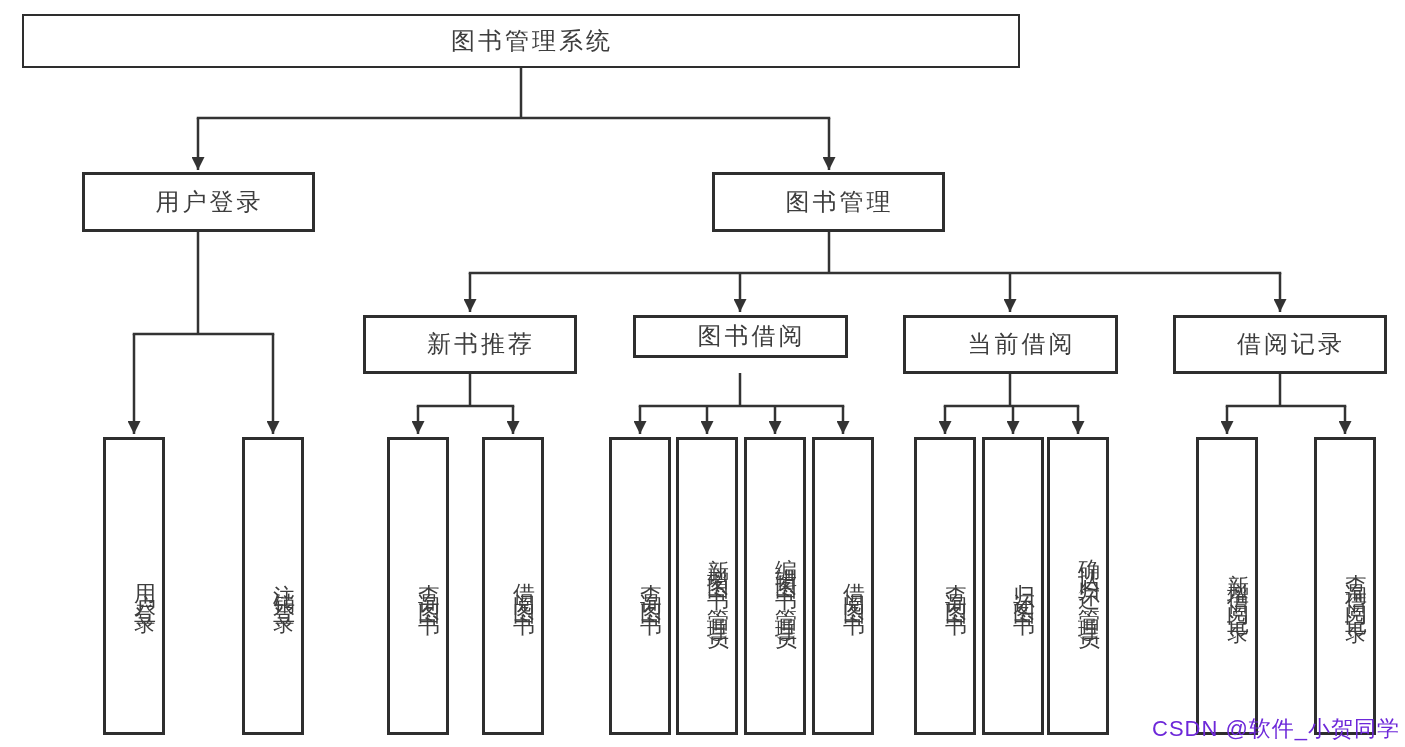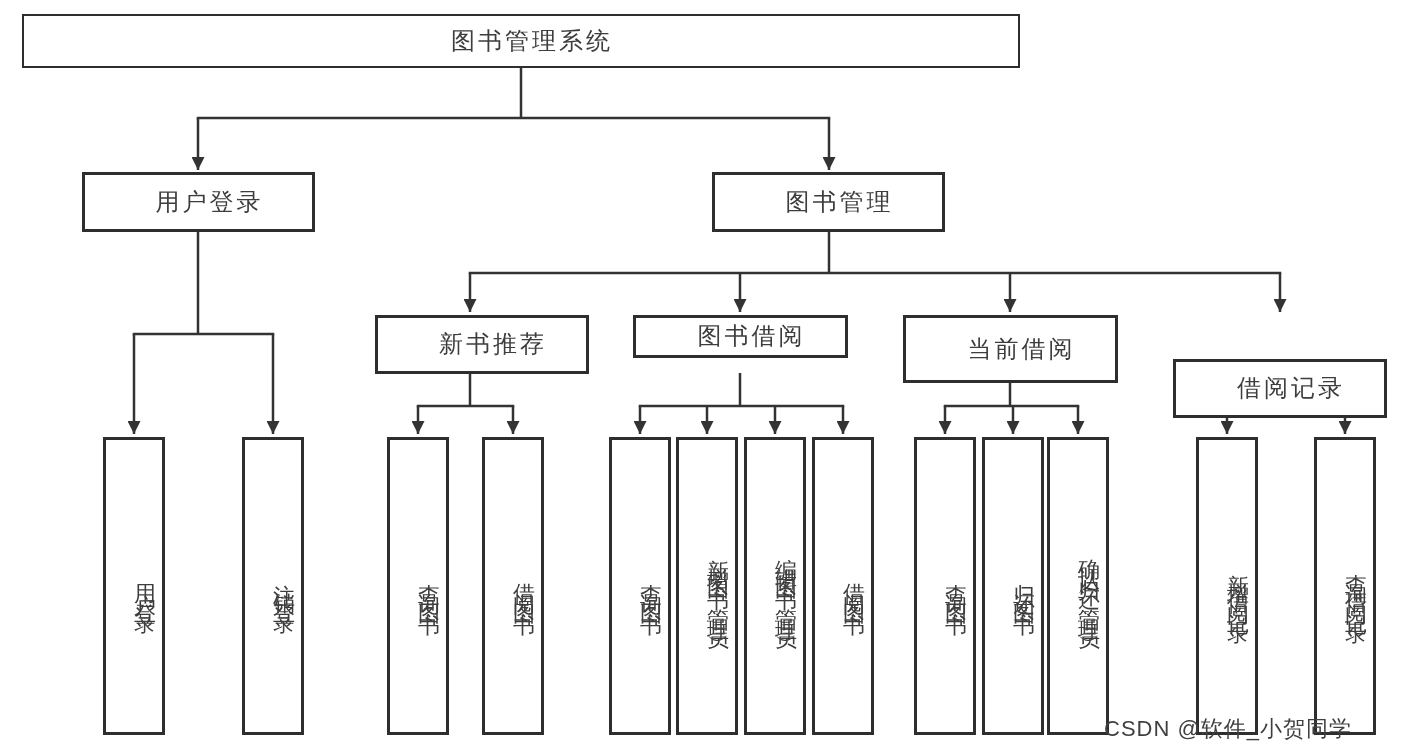--- a/index.html
+++ b/index.html
@@ -14,22 +14,22 @@
     display:flex; align-items:center; justify-content:center;
     line-height:1.1; text-align:center;padding-left:22px;
   }
   .root-node   { border-width:2px; font-size:24px; letter-spacing:3px; }
   .h-node      { font-size:24px; letter-spacing:3px; }
   .v-node {
     writing-mode:vertical-rl; text-orientation:mixed;
     font-size:22px; letter-spacing:10px;
   }
   .watermark {
-    position:absolute; left:1104px; top:714px;
-    font-size:22px; color:#404040; letter-spacing:1px; white-space:nowrap;
+    position:absolute; left:1152px; top:714px;
+    font-size:22px; color:#6d28d9; letter-spacing:1px; white-space:nowrap;
   }
 </style>
 </head>
 <body>
 
 <div class="canvas">
 
   <svg class="wires" width="1405" height="747" aria-hidden="true">
     <defs>
       <marker id="ah" viewBox="0 0 10 10" refX="10" refY="5" markerWidth="7.2" markerHeight="5.2" orient="auto">
@@ -78,24 +78,24 @@
       <line x1="1227" y1="406" x2="1227" y2="434" marker-end="url(#ah)"></line>
       <line x1="1345" y1="406" x2="1345" y2="434" marker-end="url(#ah)"></line>
     </g>
   </svg>
 
   <div class="node root-node" style="left:22px;top:14px;width:998px;height:54px;">图书管理系统</div>
 
   <div class="node h-node" style="left:82px;top:172px;width:233px;height:60px;">用户登录</div>
   <div class="node h-node" style="left:712px;top:172px;width:233px;height:60px;text-align:center;">图书管理</div>
 
-  <div class="node h-node" style="left:363px;top:315px;width:214px;height:59px;margin-left:12px;">新书推荐</div>
+  <div class="node h-node" style="left:363px;top:315px;width:214px;height:59px;">新书推荐</div>
   <div class="node h-node" style="left:633px;top:315px;width:215px;height:43px;">图书借阅</div>
-  <div class="node h-node" style="left:903px;top:315px;width:215px;height:68px;text-align:center;">当前借阅</div>
-  <div class="node h-node" style="left:1173px;top:315px;width:214px;height:59px;margin-top:44px;">借阅记录</div>
+  <div class="node h-node" style="left:903px;top:315px;width:215px;height:59px;text-align:center;">当前借阅</div>
+  <div class="node h-node" style="left:1173px;top:315px;width:214px;height:59px;">借阅记录</div>
 
   <div class="node v-node" style="left:103px;top:437px;width:62px;height:298px;">用户登录</div>
   <div class="node v-node" style="left:242px;top:437px;width:62px;height:298px;">注销登录</div>
 
   <div class="node v-node" style="left:387px;top:437px;width:62px;height:298px;">查询图书</div>
   <div class="node v-node" style="left:482px;top:437px;width:62px;height:298px;">借阅图书</div>
 
   <div class="node v-node" style="left:609px;top:437px;width:62px;height:298px;">查询图书</div>
   <div class="node v-node" style="left:676px;top:437px;width:62px;height:298px;">新增图书（管理员）</div>
   <div class="node v-node" style="left:744px;top:437px;width:62px;height:298px;">编辑图书（管理员）</div>

